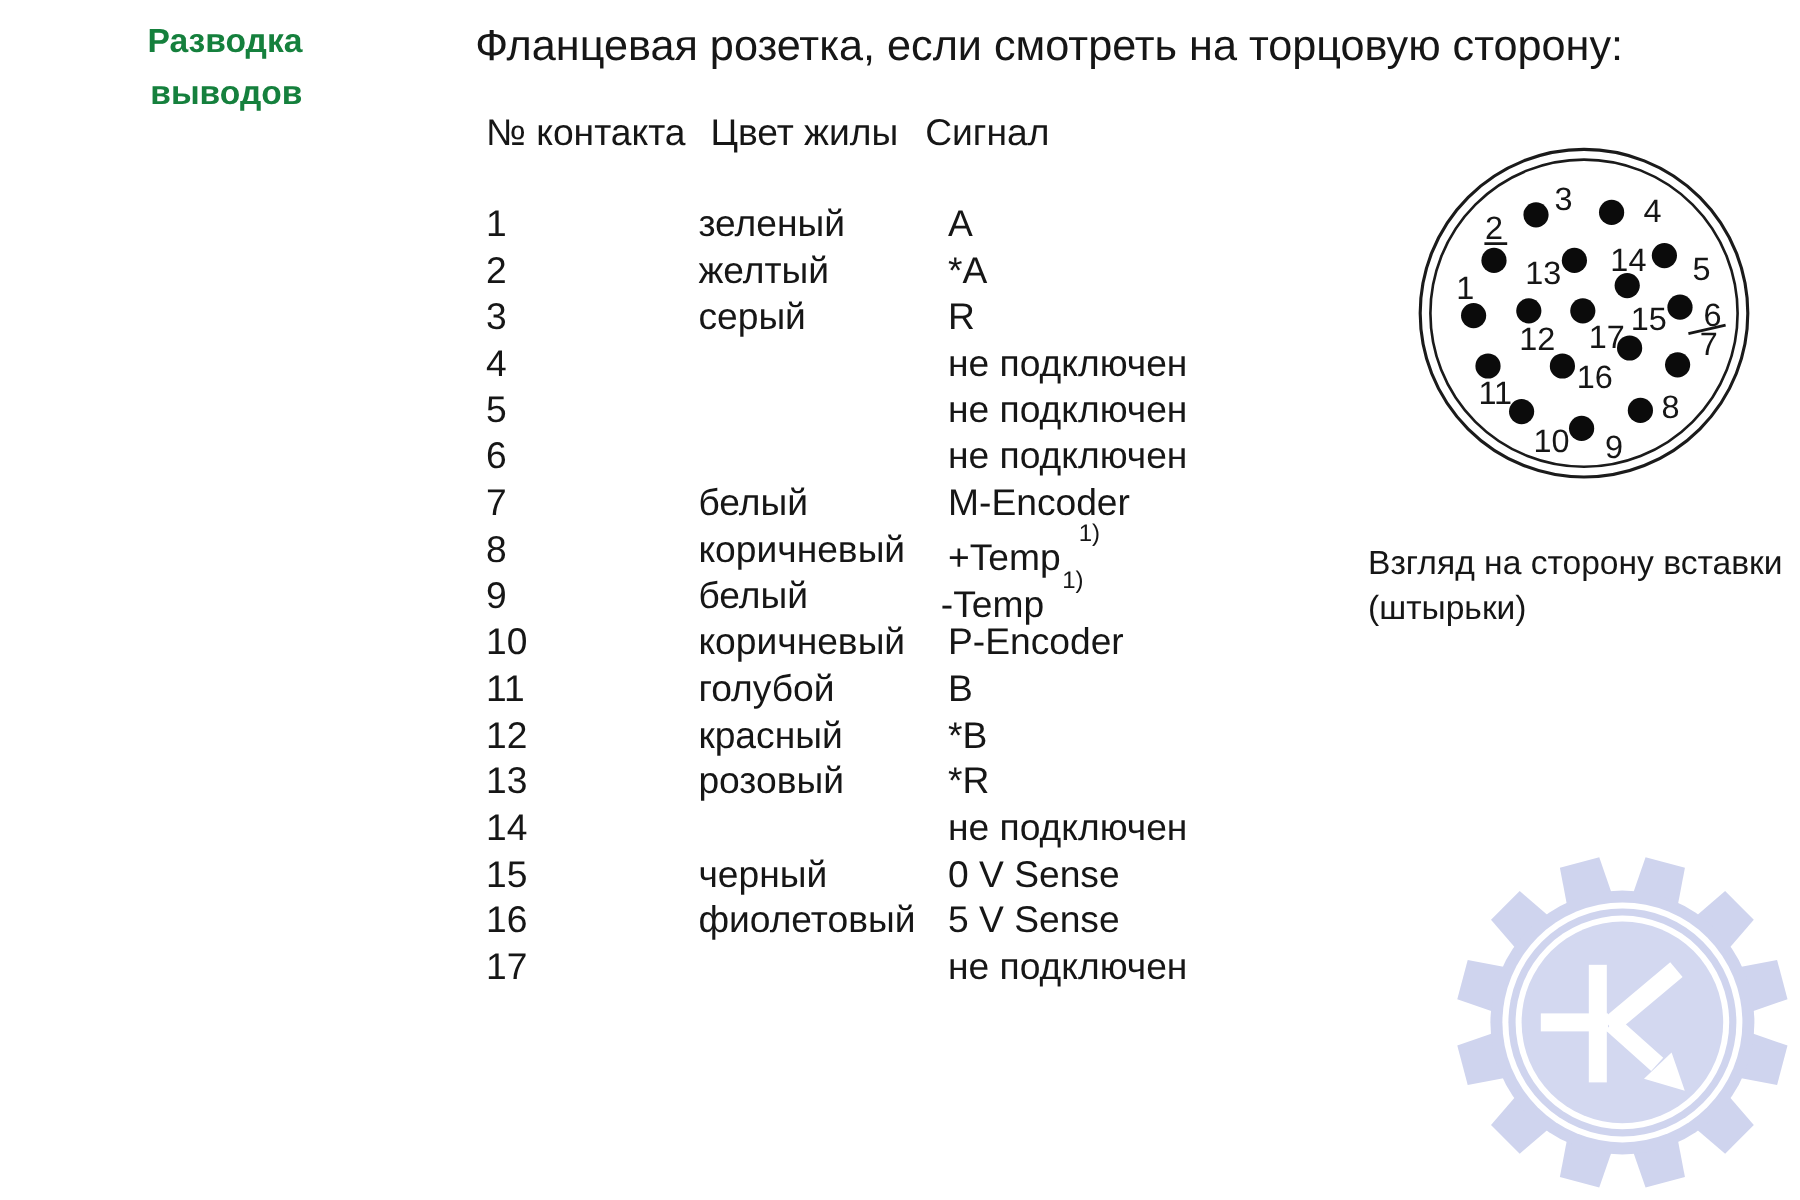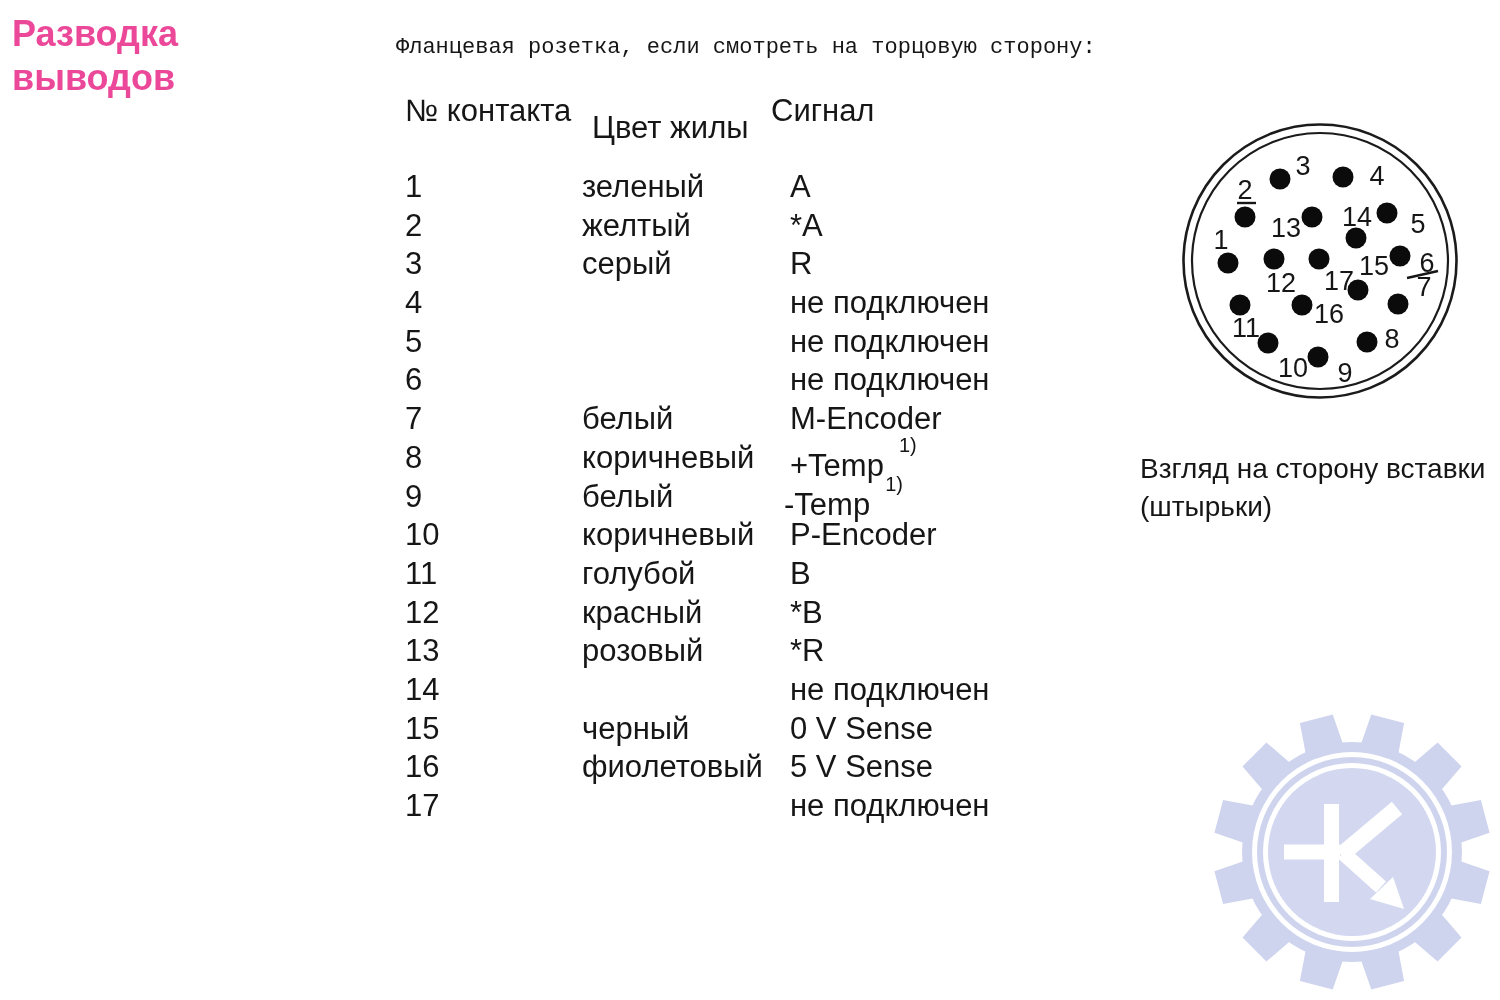--- a/index.html
+++ b/index.html
@@ -2,29 +2,29 @@
 <html><head>
 <meta charset="utf-8">
 <style>
   html,body{margin:0;padding:0;background:#ffffff;}
   #page{
     position:relative;width:1500px;height:1000px;background:#ffffff;
     font-family:"Liberation Sans","DejaVu Sans",sans-serif;color:#161616;overflow:hidden;
   }
   .abs{position:absolute;white-space:nowrap;}
   #section-title{
-    left:12px;top:12px;width:240px;font-size:36px;font-weight:bold;
-    line-height:44px;white-space:normal;color:#ec4899;
+    left:12px;top:12px;width:240px;font-size:28px;font-weight:bold;
+    line-height:44px;white-space:normal;color:#15803d;text-align:right;
   }
-  #intro-text{left:396px;top:28px;font-size:22px;line-height:40px;font-family:Liberation Mono, monospace;}
+  #intro-text{left:396px;top:18px;font-size:36px;line-height:40px;}
   
   #pinout-header{left:405px;top:91px;height:39px;font-size:31px;line-height:39px;width:640px;}
   #pinout-header span{position:absolute;top:0;}
   .h-col0{left:0;}
-  .h-col1{left:187px;margin-top:17px;}
+  .h-col1{left:187px;}
   .h-col2{left:366px;text-align:right;}
   #pin-rows{left:405px;top:168px;width:640px;}
   .trow{position:relative;height:38.7px;font-size:31px;line-height:38.7px;}
   .cell{position:absolute;top:0;white-space:nowrap;}
   .cell.num{left:0;}
   .cell.color{left:177px;}
   .cell.signal{left:385px;}
   .cell.signal.indent{left:379px;}
   .fref{font-size:20px;position:relative;top:-13px;margin-left:15px;font-weight:normal;}
   

